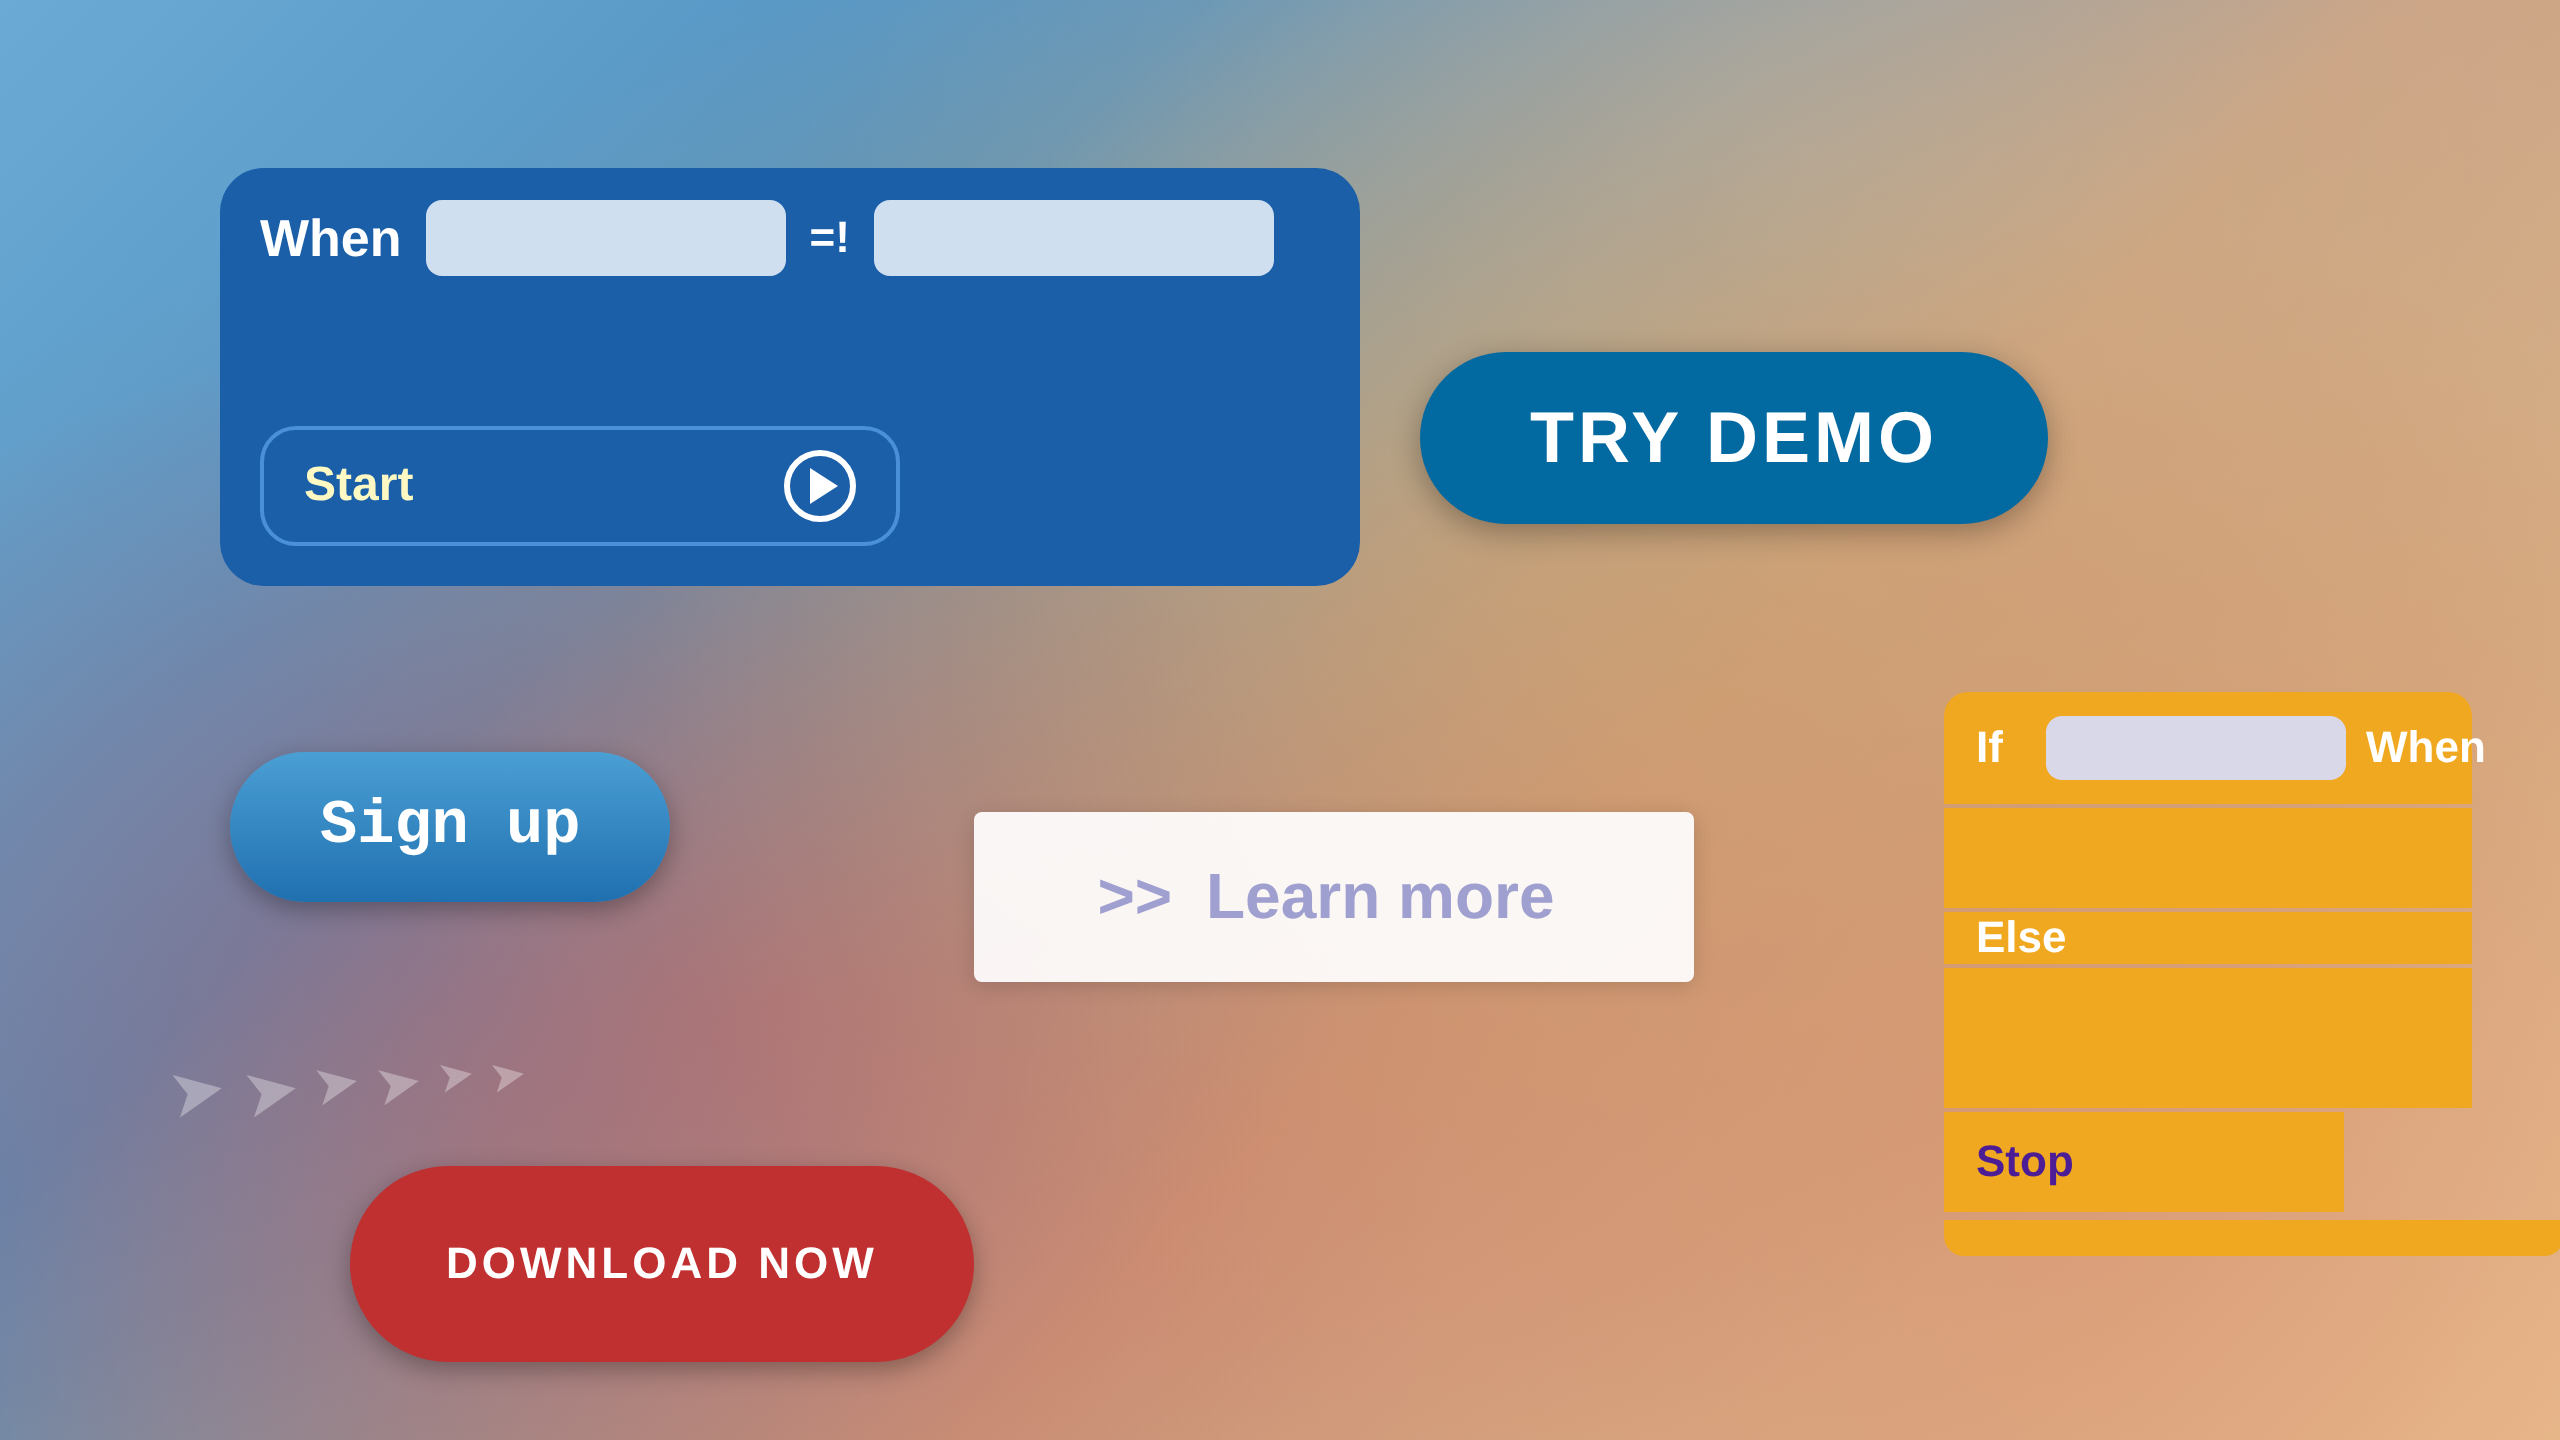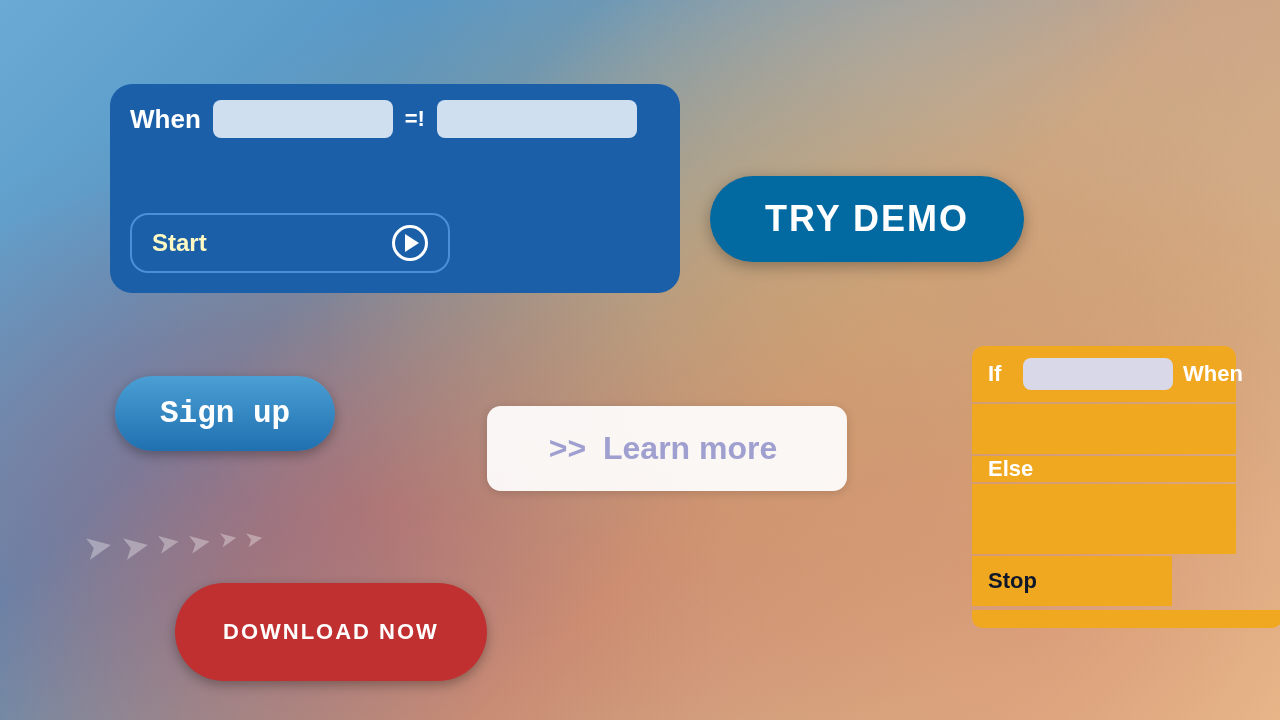--- a/index.html
+++ b/index.html
@@ -175,21 +175,21 @@
       font-family: Liberation Mono, monospace;
     }
 
     
     .learn-more-btn {
       position: absolute;
       top: 370px;
       left: 487px;
       background: rgba(255,255,255,0.92);
       border: none;
-      border-radius: 14px;
+      border-radius: 4px;
       padding: 24px 55px;
       cursor: pointer;
       box-shadow: 0 2px 10px rgba(0,0,0,0.15);
       width: 360px;
     }
 
     .learn-more-text {
       color: #7070d0;
       font-size: 32px;
       font-weight: bold;
@@ -292,21 +292,21 @@
       display: flex;
       align-items: center;
       background: #f0a820;
       border-radius: 0 0 0 0;
       padding: 12px 16px;
       margin-bottom: 2px;
       width: 200px;
     }
 
     .stop-label {
-      color: #0f172a;
+      color: #4c1d95;
       font-size: 22px;
       font-weight: bold;
     }
 
     
     .bg-overlay {
       position: absolute;
       inset: 0;
       background:
         radial-gradient(circle at 65% 45%, rgba(210,170,120,0.35) 0%, transparent 55%),

